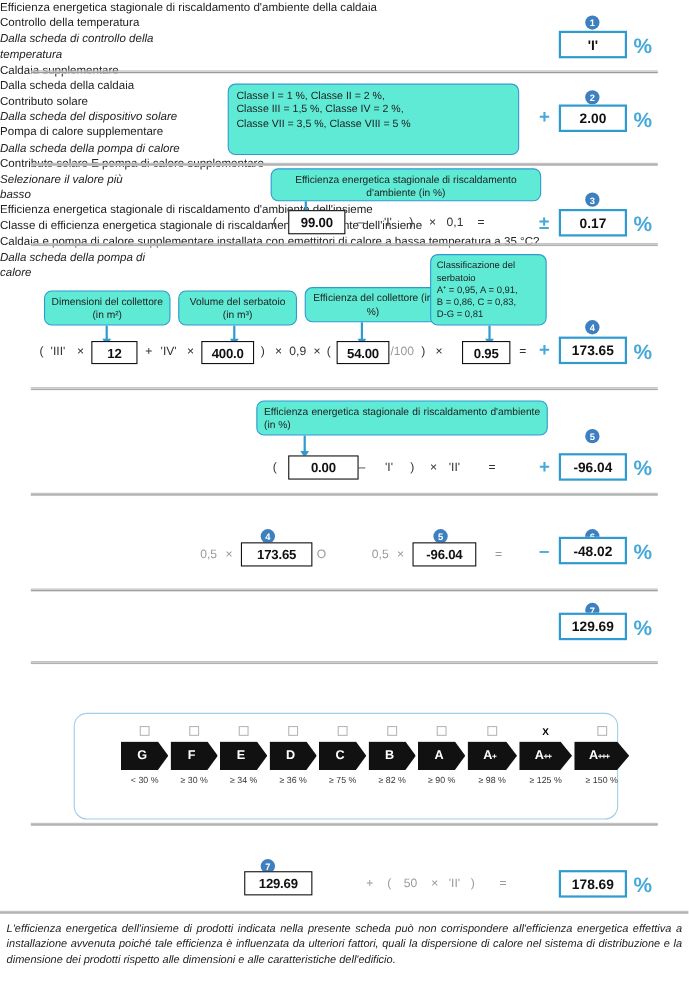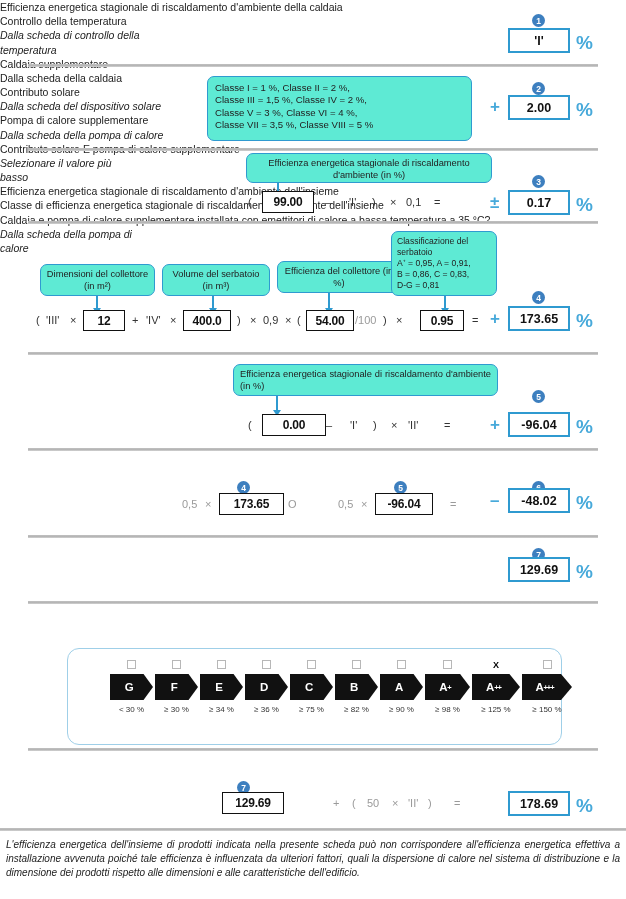--- a/index.html
+++ b/index.html
@@ -153,21 +153,20 @@
   <div class="sep" style="top:64px;"></div>
 
   <div class="badge" style="left:532px; top:82px;">2</div>
   <div class="txt" style="left:36px; top:78px;">Controllo della temperatura</div>
   <div class="txt txt-it" style="left:36px; top:100px; white-space:normal; width:165px;">
     <span>Dalla scheda di controllo della temperatura</span>
   </div>
   <div class="callout left" style="left:207px; top:76px; width:265px; height:65px; padding:5px 7px;">
     <div style="font-size:9.6px;">Classe I = 1 %, Classe II = 2 %,</div>
     <div style="font-size:9.6px;">Classe III = 1,5 %, Classe IV = 2 %,</div>
-    <div style="font-size:9.6px;">Classe V = 3 %, Classe VI = 4 %,</div>
     <div style="font-size:9.6px;">Classe VII = 3,5 %, Classe VIII = 5 %</div>
   </div>
   <div class="op" style="left:490px; top:98px;">+</div>
   <div class="rbox" style="left:508px; top:95px; width:62px; height:25px;">2.00</div>
   <div class="pct" style="left:576px; top:100px;">%</div>
   <div class="sep" style="top:148px;"></div>
 
   <div class="badge" style="left:532px; top:175px;">3</div>
   <div class="txt" style="left:36px; top:157px;">Caldaia supplementare</div>
   <div class="txt" style="left:36px; top:176px;">Dalla scheda della caldaia</div>

